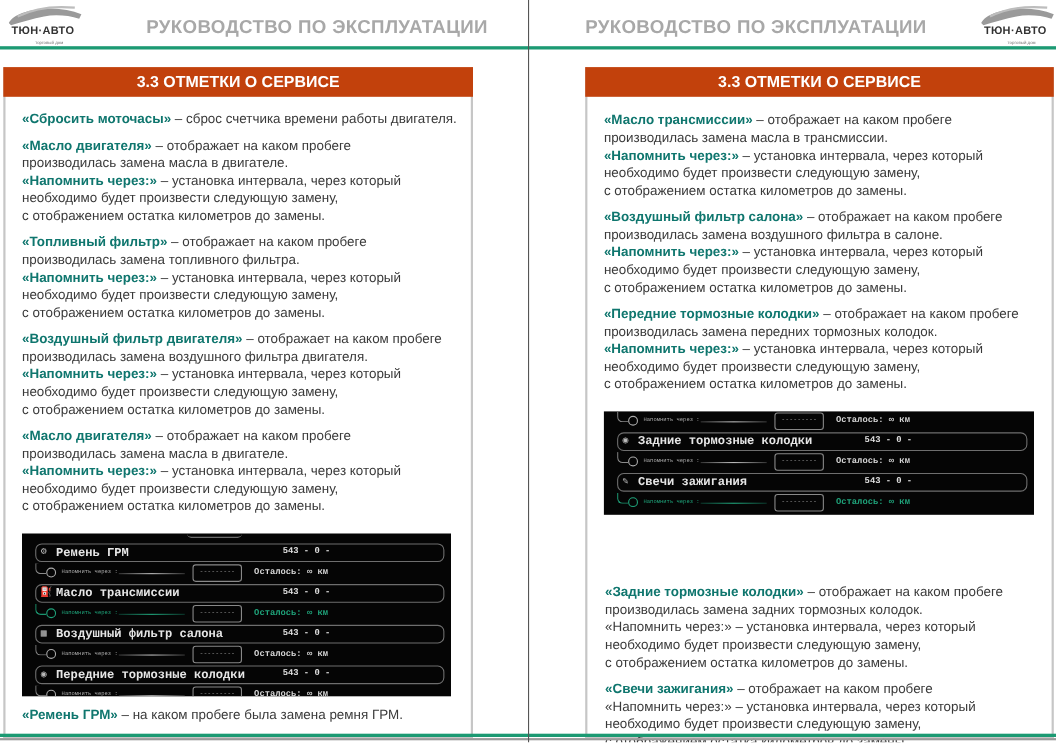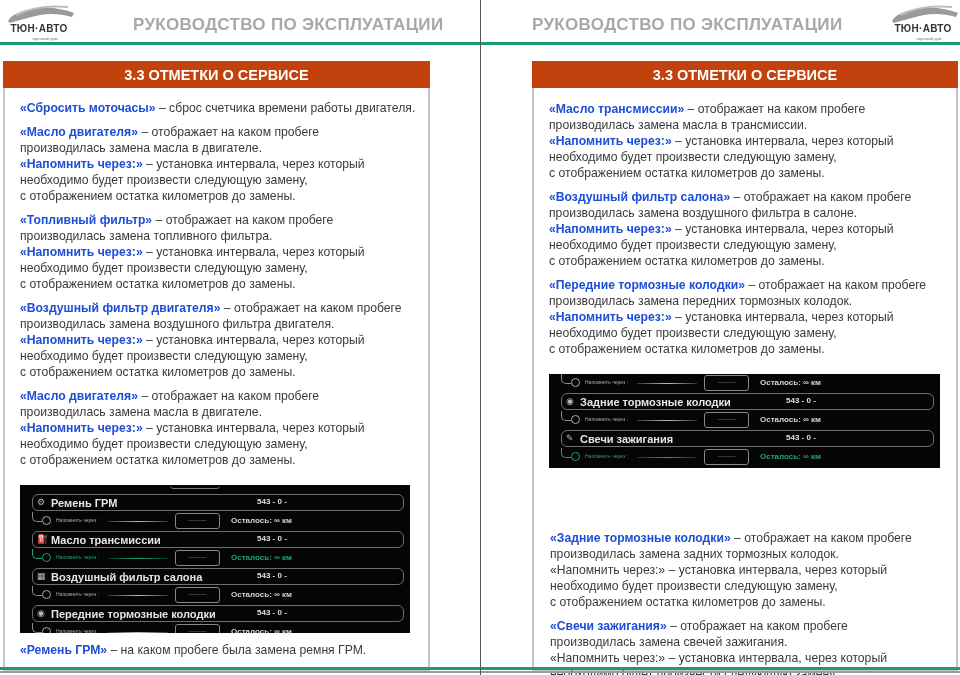--- a/index.html
+++ b/index.html
@@ -29,27 +29,27 @@
 
   .panel { position: absolute; top: 61px; border: 2px solid #c6c6c6; border-top: none; background: #fff; }
   .page.left .panel { left: 3px; width: 427px; height: 610px; }
   .page.right .panel { left: 52px; width: 426px; height: 610px; }
   .panel-head { height: 27px; background: #c2410c; color: #fff; font-weight: bold; font-size: 14.5px; text-align: center; line-height: 28px; margin: 0 -2px; }
 
   .content { position: absolute; left: 20px; right: 8px; top: 38px; font-size: 12.2px; line-height: 16px; color: #3a3a3a; }
   .page.right .content { left: 16px; }
   .para { margin-bottom: 8px; }
   .para p { white-space: nowrap; }
-  b { color: #1d4ed8; }
+  b { color: #0f766e; }
 
   
   .screen { position: absolute; background: #050505; overflow: hidden; }
   .page.left .screen { left: 20px; top: 485px; width: 390px; height: 148px; }
   .page.right .screen { left: 69px; top: 374px; width: 391px; height: 94px; }
-  .srow { position: relative; height: 18px; }
+  .srow { position: relative; height: 18px; font-family: Liberation Mono, monospace; }
   .srow.item { margin: 0 6px 0 12px; border: 1.5px solid #6e6e6e; border-radius: 6px; height: 17px; margin-top: 1px; margin-bottom: 1px; }
   .srow.item .s-ico { position: absolute; left: 4px; top: 2px; width: 11px; height: 10px; color: #bbb; font-size: 9px; line-height: 10px; }
   .srow.item .s-label { position: absolute; left: 18px; top: 2px; font-size: 11px; font-weight: bold; color: #e6e6e6; white-space: nowrap; }
   .srow.item .s-val { position: absolute; left: 196px; top: 2px; font-size: 8px; font-weight: bold; color: #e0e0e0; margin-left: 28px; }
   .srow.remind .s-hook { position: absolute; left: 12px; top: 0; width: 10px; height: 10px; border-left: 1.5px solid #8a8a8a; border-bottom: 1.5px solid #8a8a8a; border-bottom-left-radius: 5px; }
   .srow.remind .s-timer { position: absolute; left: 22px; top: 4px; width: 9px; height: 9px; border: 1.5px solid #aaa; border-radius: 50%; }
   .srow.remind .s-rlabel { position: absolute; left: 36px; top: 5px; font-size: 5px; color: #aaa; white-space: nowrap; }
   .srow.remind .s-line { position: absolute; left: 88px; top: 9px; width: 60px; height: 1px; background: linear-gradient(90deg, #333, #bbb, #333); }
   .srow.remind .s-input { position: absolute; left: 155px; top: 1px; width: 45px; height: 16px; border: 1.5px solid #888; border-radius: 3px; color: #999; font-size: 6px; text-align: center; line-height: 12px; }
   .srow.remind .s-left { position: absolute; left: 211px; top: 4px; font-size: 8px; font-weight: bold; color: #d5d5d5; white-space: nowrap; }
@@ -258,21 +258,20 @@
   <div class="content" style="top:483px; left:70px;margin-top:47px;" id="right-paras-bottom">
       <div class="para">
         <p><b>«Задние тормозные колодки»</b><span> – отображает на каком пробеге</span></p>
         <p><span>производилась замена задних тормозных колодок.</span></p>
         <p><span>«Напомнить через:» – установка интервала, через который</span></p>
         <p><span>необходимо будет произвести следующую замену,</span></p>
         <p><span>с отображением остатка километров до замены.</span></p>
       </div>
       <div class="para">
         <p><b>«Свечи зажигания»</b><span> – отображает на каком пробеге</span></p>
-        <p><span>производилась замена свечей зажигания.</span></p>
         <p><span>«Напомнить через:» – установка интервала, через который</span></p>
         <p><span>необходимо будет произвести следующую замену,</span></p>
         <p><span>с отображением остатка километров до замены.</span></p>
       </div>
     </div>
 </div>
 
 <div class="green-bottom"></div>
 <div class="gray-bottom"></div>
 

